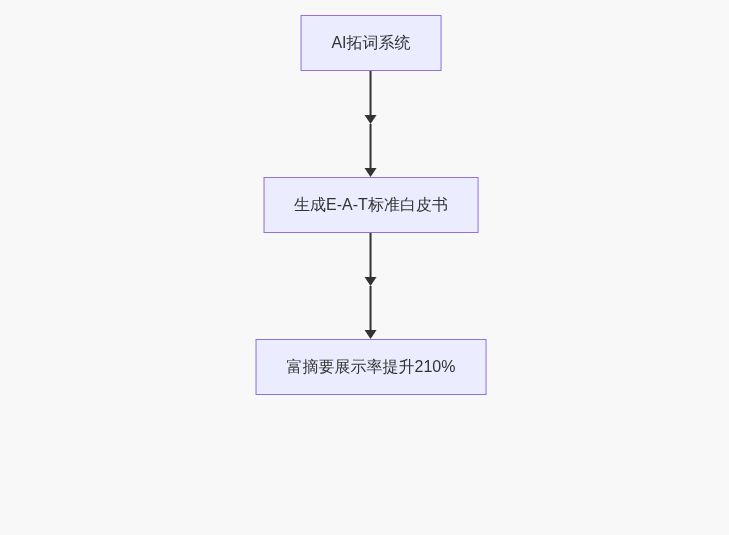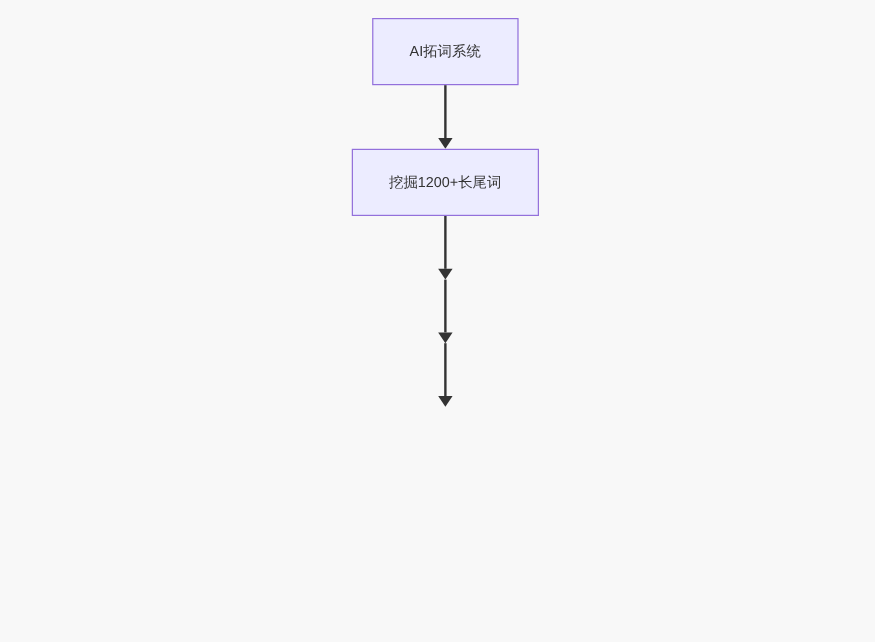--- a/index.html
+++ b/index.html
@@ -32,21 +32,21 @@
     height: 56px;
     padding: 0 30px;
     display: flex;
     align-items: center;
     justify-content: center;
     white-space: nowrap;
   }
 
   .flow-node .node-label {
     color: var(--text, #333333);
-    font-size: 12px;
+    font-size: 16px;
     line-height: 1;
   }
 
   .flow-arrow {
     height: 53px;
     width: 12px;
     display: flex;
     flex-direction: column;
     align-items: center;
   }
@@ -69,28 +69,31 @@
 <body>
 
 <div class="flowchart">
     <div class="flow-node">
       <span class="node-label">AI拓词系统</span>
     </div>
     <div class="flow-arrow">
       <div class="arrow-line"></div>
       <div class="arrow-head"></div>
     </div>
+    <div class="flow-arrow">
+      <div class="arrow-line"></div>
+      <div class="arrow-head"></div>
+    </div>
     <div class="flow-node">
-      <span class="node-label">挖掘1200+长尾词</span>
+      <span class="node-label">生成E-A-T标准白皮书</span>
     </div>
     <div class="flow-arrow">
       <div class="arrow-line"></div>
       <div class="arrow-head"></div>
     </div>
     <div class="flow-arrow">
       <div class="arrow-line"></div>
       <div class="arrow-head"></div>
     </div>
-    <div class="flow-arrow">
-      <div class="arrow-line"></div>
-      <div class="arrow-head"></div>
+    <div class="flow-node">
+      <span class="node-label">富摘要展示率提升210%</span>
     </div>
   </div>
 
 </body></html>

